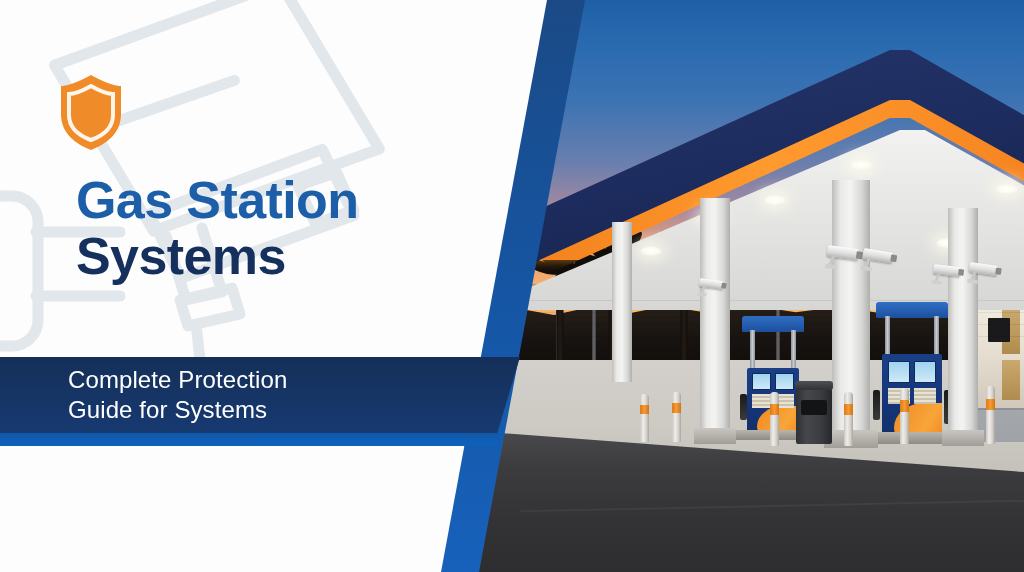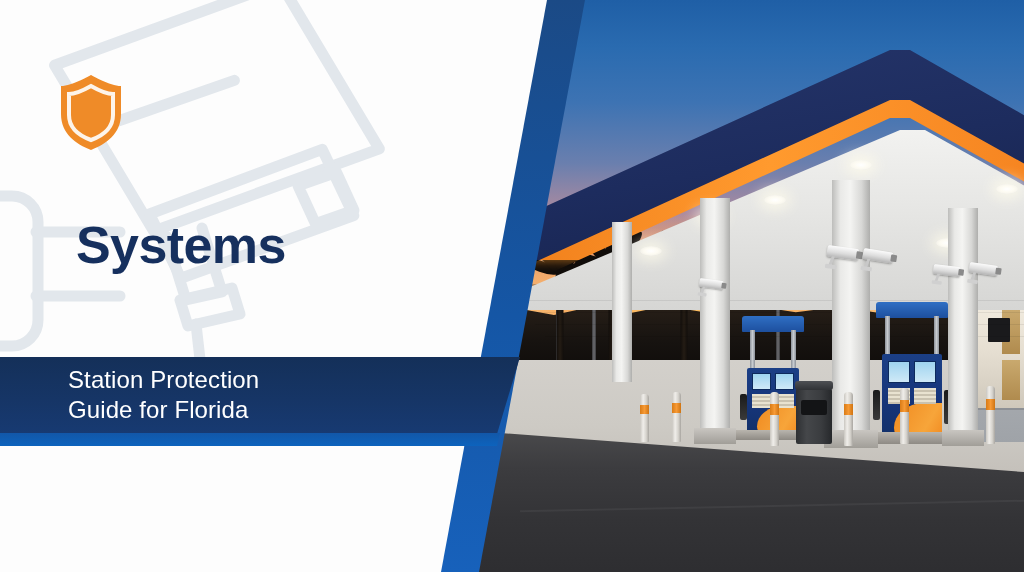--- a/index.html
+++ b/index.html
@@ -262,21 +262,21 @@
   .watermark { position:absolute; left:0; top:0; width:560px; height:430px; opacity:1; }
 
   
   .headline {
     position:absolute; left:76px; top:172px; width:430px;
     font-size:52px; line-height:56px; font-weight:bold;
     letter-spacing:-0.6px;
   }
   .headline .l1 { display:block; color:#1c5fa8; }
   .headline .l2 { display:block; color:#16305e; }
-  .headline .l3 { display:block; color:#16305e;margin-top:45px; }
+  .headline .l3 { display:block; color:#16305e; }
 
   .sub-band {
     position:absolute; left:0; top:357px; width:520px; height:77px;
     background:linear-gradient(to bottom,#143059 0%,#163566 55%,#173a72 100%);
     clip-path: polygon(0 0, 520px 0, 497px 77px, 0 77px);
   }
   .sub-accent {
     position:absolute; left:0; top:433px; width:500px; height:13px;
     background:linear-gradient(to bottom,#1257a8,#0d63bd);
     clip-path: polygon(0 0, 500px 0, 497px 13px, 0 13px);
@@ -503,23 +503,24 @@
       <path d="M36 296 L120 296"></path>
     </g>
   </svg>
 
   <svg style="position:absolute; left:58px; top:72px; width:66px; height:80px;" viewBox="0 0 66 80">
     <path d="M33 3 C33 3 52 14 63 14 L63 42 C63 62 48 72 33 78 C18 72 3 62 3 42 L3 14 C14 14 33 3 33 3 Z" fill="#ef8b28"></path>
     <path d="M33 14 C33 14 47 22 55 22 L55 43 C55 57 44 64 33 68 C22 64 11 57 11 43 L11 22 C19 22 33 14 33 14 Z" fill="none" stroke="#fdf4ea" stroke-width="4"></path>
   </svg>
 
   <div class="headline">
+    <span class="l1">Gas Station</span>
     <span class="l3">Systems</span>
   </div>
 
   <div class="sub-band"></div>
   <div class="sub-accent"></div>
   <div class="subtitle">
-    <span>Station Protection</span>
-    <span>Guide for Florida</span>
+    <span>Complete Protection</span>
+    <span>Guide for Systems</span>
   </div>
 
 </div>
 
 </body></html>

